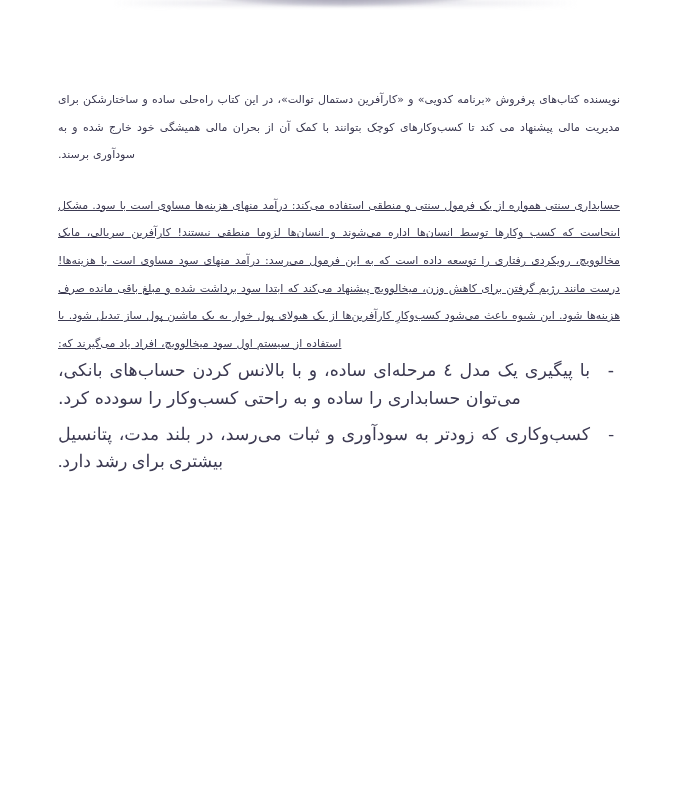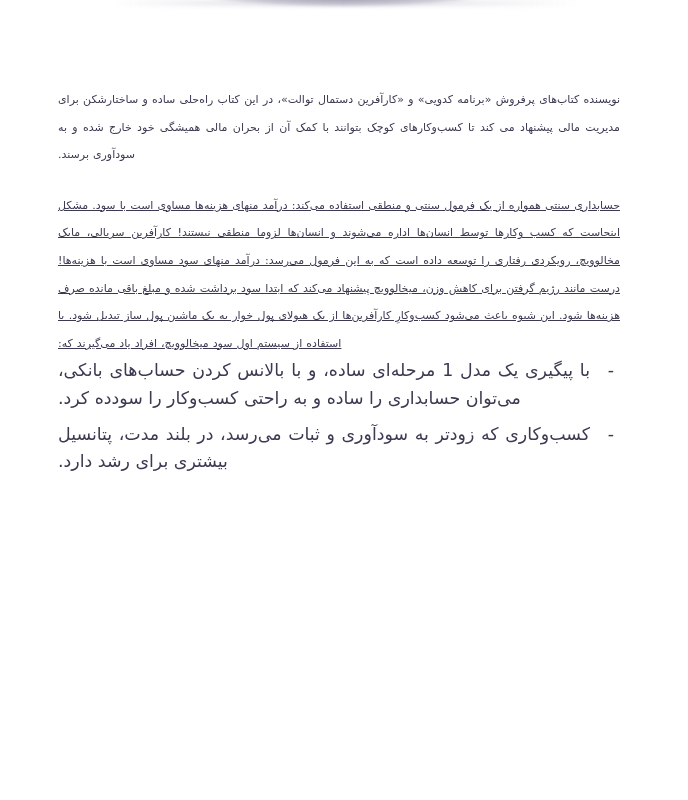--- a/index.html
+++ b/index.html
@@ -102,18 +102,18 @@
 <div class="top-artifact"></div>
 <div class="top-artifact-wide"></div>
 
 <div class="page">
 
   <p class="para" style="color: rgb(60, 58, 82);">نویسنده کتاب‌های پرفروش «برنامه کدویی» و «کارآفرین دستمال توالت»، در این کتاب راه‌حلی ساده و ساختارشکن برای مدیریت مالی پیشنهاد می کند تا کسب‌وکارهای کوچک بتوانند با کمک آن از بحران مالی همیشگی خود خارج شده و به سودآوری برسند.</p>
 
   <p class="para no-gap" style="color: rgb(60, 58, 82);">حسابداری سنتی همواره از یک فرمول سنتی و منطقی استفاده می‌کند: درآمد منهای هزینه‌ها مساوی است با سود. مشکل اینجاست که کسب وکارها توسط انسان‌ها اداره می‌شوند و انسان‌ها لزوما منطقی نیستند! کارآفرین سریالی، مایک مخالوویچ، رویکردی رفتاری را توسعه داده است که به این فرمول می‌رسد: درآمد منهای سود مساوی است با هزینه‌ها! درست مانند رژیم گرفتن برای کاهش وزن، میخالوویچ پیشنهاد می‌کند که ابتدا سود برداشت شده و مبلغ باقی مانده صرف هزینه‌ها شود. این شیوه باعث می‌شود کسب‌وکارِ کارآفرین‌ها از یک هیولای پول خوار به یک ماشین پول ساز تبدیل شود. با استفاده از سیستم اول سود میخالوویچ، افراد یاد می‌گیرند که:</p>
 
   <ul class="bullets bullets-block">
-    <li style="color: rgb(60, 58, 82);">با پیگیری یک مدل 1 مرحله‌ای ساده، و با بالانس کردن حساب‌های بانکی، می‌توان حسابداری را ساده و به راحتی کسب‌وکار را سودده کرد.</li>
-    <li style="color: rgb(60, 58, 82);">کسب‌وکاری که زودتر به سودآوری و ثبات می‌رسد، در بلند مدت، پتانسیل بیشتری برای رشد دارد.</li>
+    <li style="color: rgb(60, 58, 82);">با پیگیری یک مدل ٤ مرحله‌ای ساده، و با بالانس کردن حساب‌های بانکی، می‌توان حسابداری را ساده و به راحتی کسب‌وکار را سودده کرد.</li>
+    <li style="color: rgb(60, 58, 82); font-family: Liberation Serif, serif;">کسب‌وکاری که زودتر به سودآوری و ثبات می‌رسد، در بلند مدت، پتانسیل بیشتری برای رشد دارد.</li>
   </ul>
 
 
 </div>
 
 </body></html>

